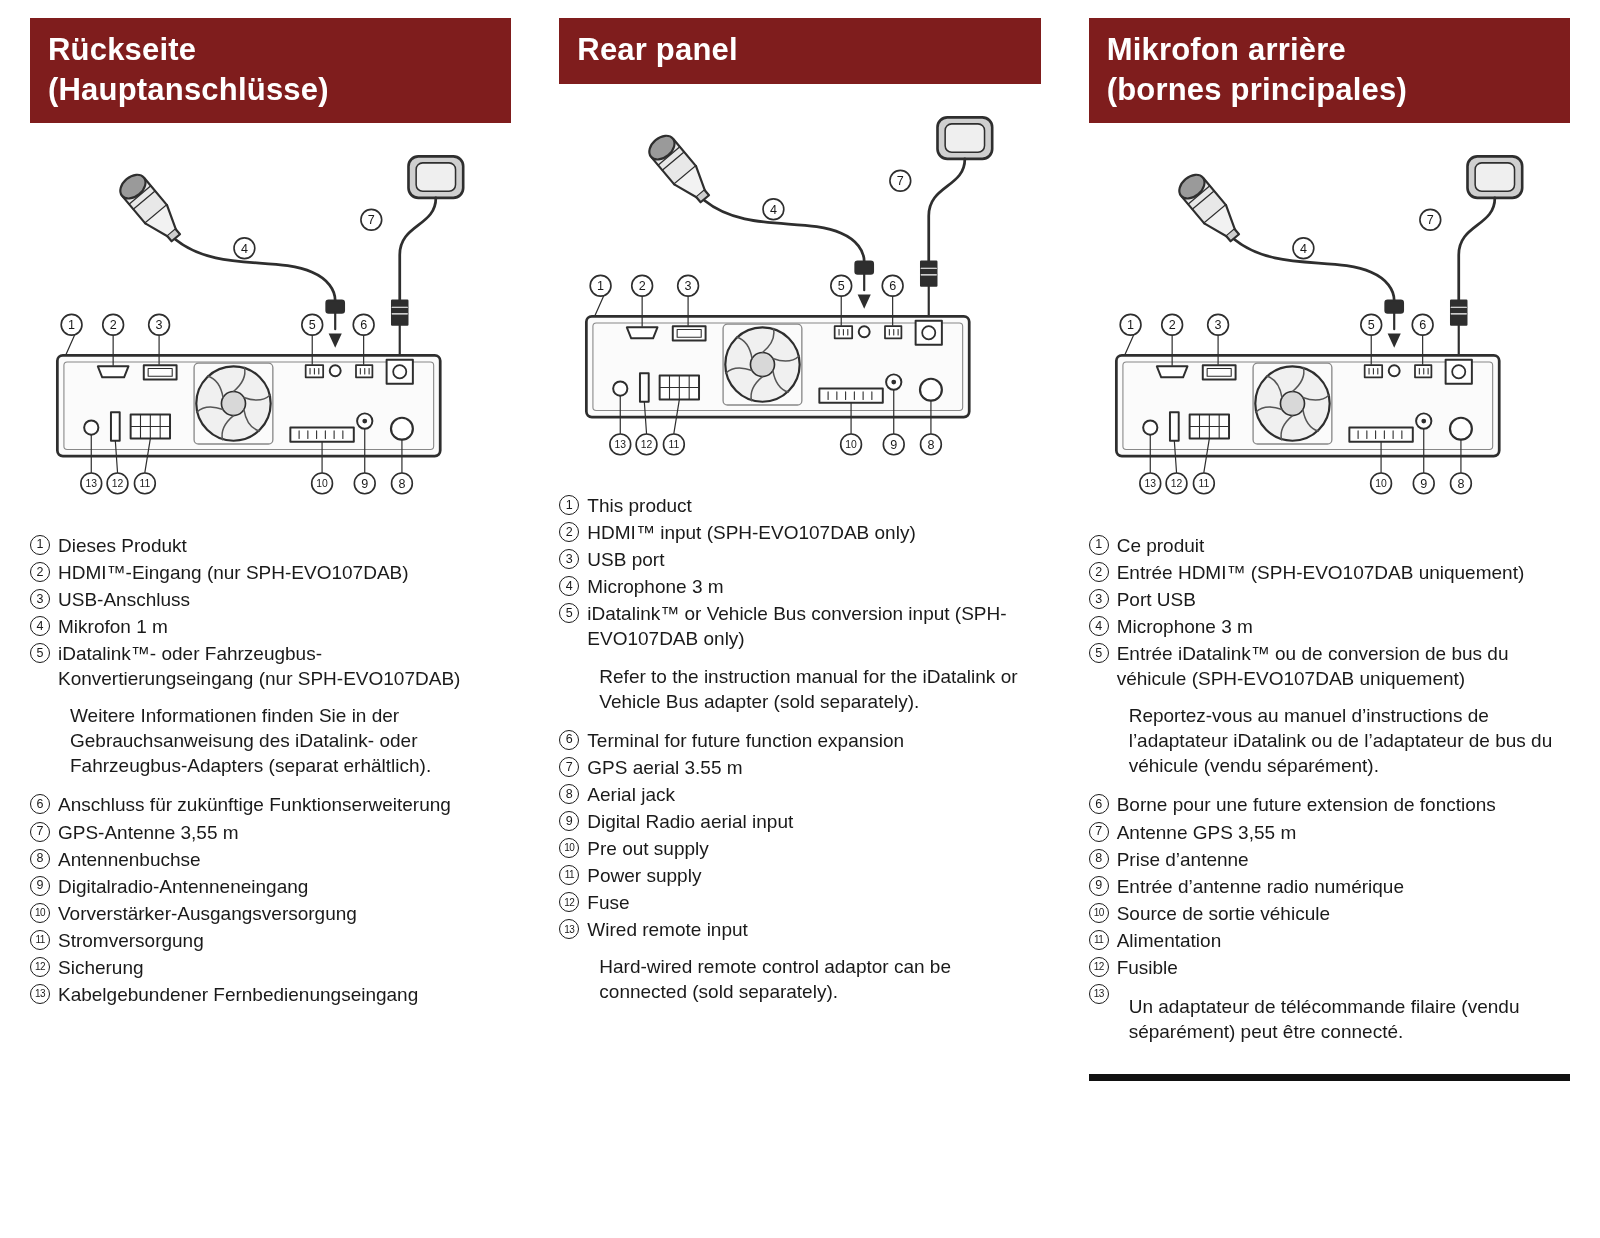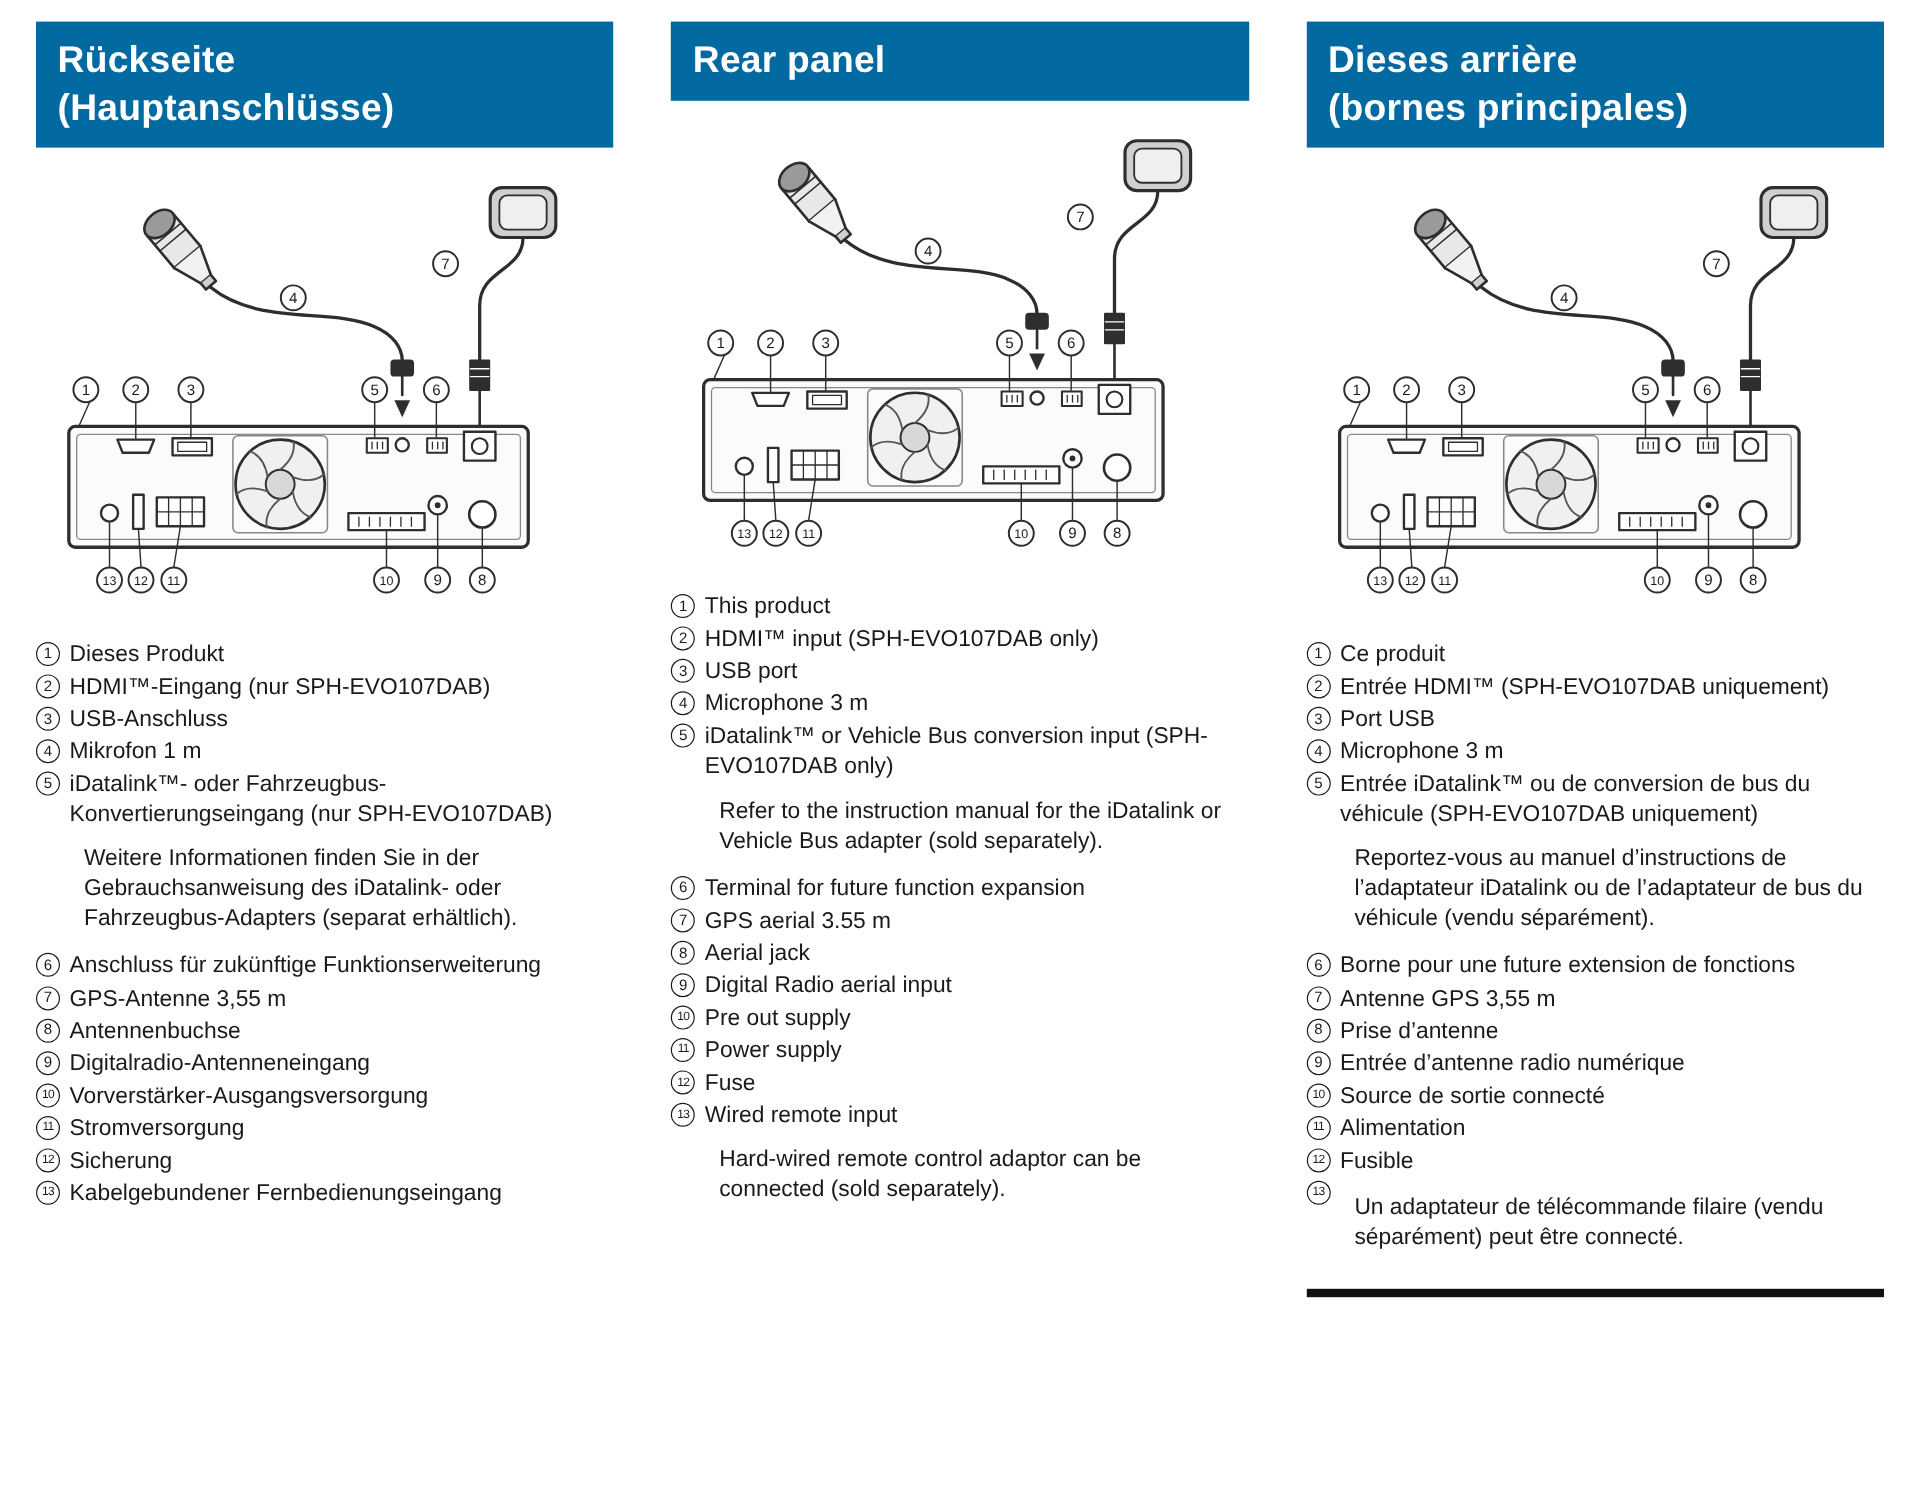--- a/index.html
+++ b/index.html
@@ -20,21 +20,21 @@
     padding: 18px 30px 24px 30px;
     box-sizing: border-box;
   }
   .column {
     flex: 1;
     min-width: 0;
     display: flex;
     flex-direction: column;
   }
   .col-header {
-    background: #0369a1;
+    background: #7f1d1d;
     color: #ffffff;
     font-weight: 700;
     font-size: 31px;
     line-height: 1.28;
     padding: 12px 18px 14px 18px;
     letter-spacing: 0.2px;
   }
   .diagram {
     margin: 18px 0 8px 0;
   }
@@ -598,21 +598,21 @@
           <div class="item-text">
             <div>Wired remote input</div>
             <div class="item-note">Hard-wired remote control adaptor can be connected (sold separately).</div>
           </div>
         </li>
       </ol>
   </section>
 
   <section class="column">
     <header class="col-header">
-      <div>Dieses arrière</div>
+      <div>Mikrofon arrière</div>
       <div>(bornes principales)</div>
     </header>
     <div class="diagram">
   <svg viewBox="0 0 440 345" xmlns="http://www.w3.org/2000/svg">
     <g fill="none" stroke="#2e2e2e" stroke-width="2" stroke-linecap="round" stroke-linejoin="round">
 
       <g transform="translate(96 44) rotate(-40)">
         <path d="M-13 -2 L-13 30 L13 30 L13 -2" fill="#e8e8e8"></path>
         <ellipse cx="0" cy="-3" rx="13" ry="9" fill="#9a9a9a"></ellipse>
         <line x1="-13" y1="7" x2="13" y2="7" stroke-width="1.2"></line>
@@ -827,21 +827,21 @@
         </li>
         <li>
           <span class="badge">9</span>
           <div class="item-text">
             <div>Entrée d’antenne radio numérique</div>
           </div>
         </li>
         <li>
           <span class="badge two">10</span>
           <div class="item-text">
-            <div>Source de sortie connecté</div>
+            <div>Source de sortie véhicule</div>
           </div>
         </li>
         <li>
           <span class="badge two">11</span>
           <div class="item-text">
             <div>Alimentation</div>
           </div>
         </li>
         <li>
           <span class="badge two">12</span>

